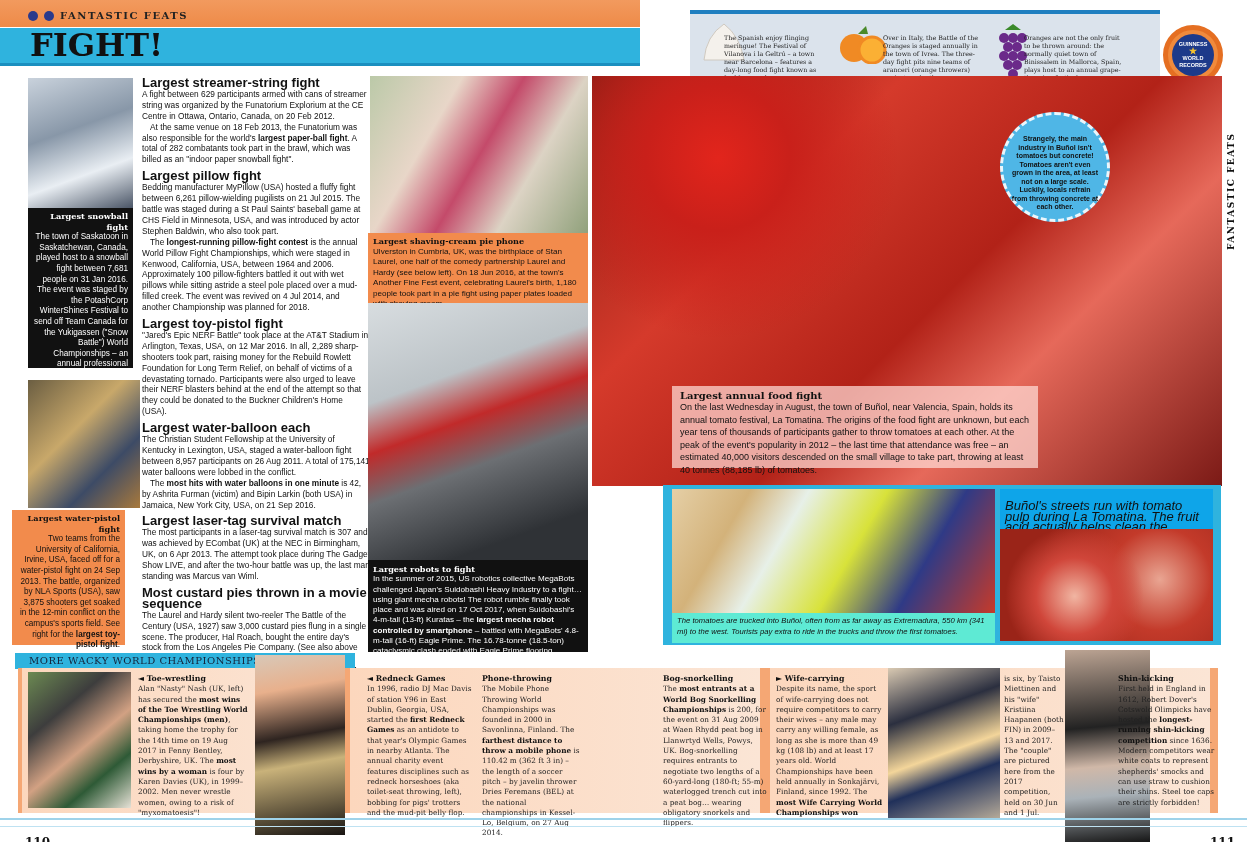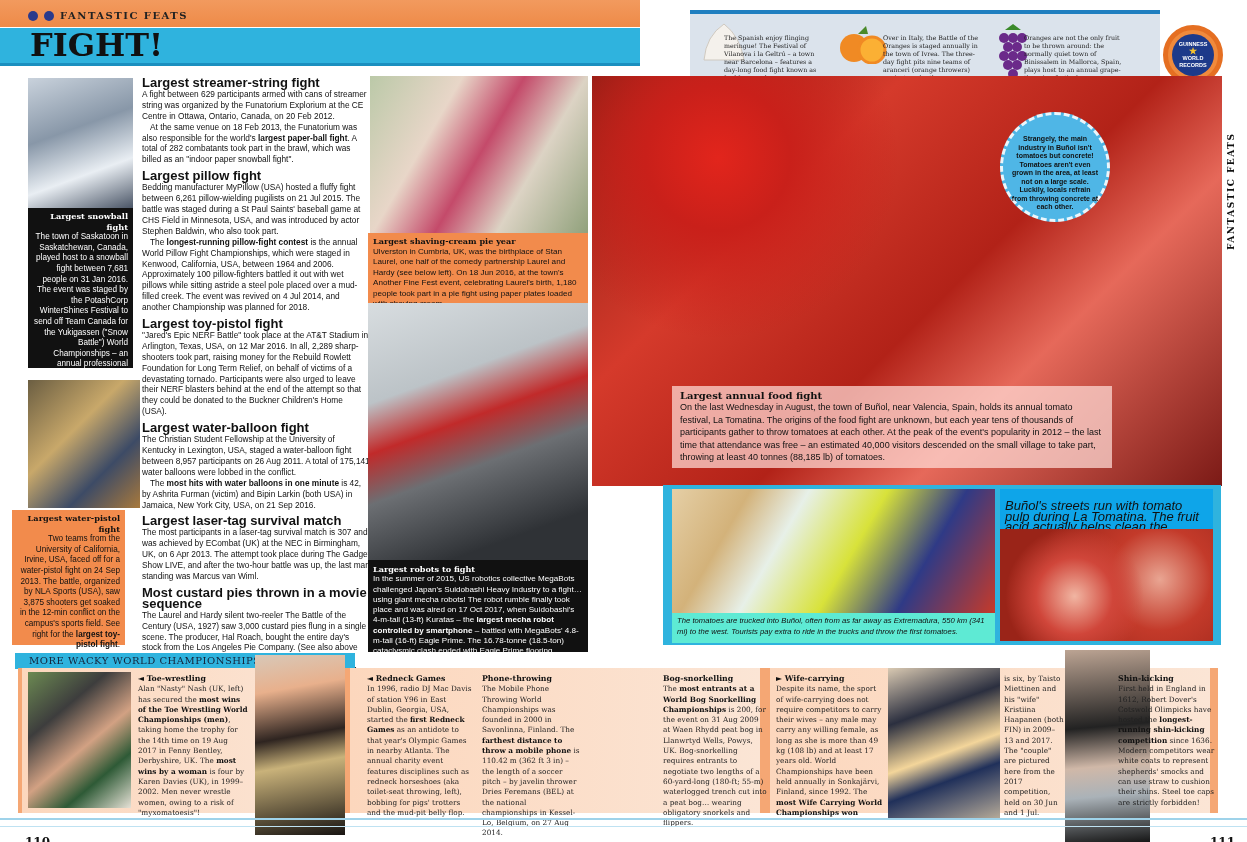--- a/index.html
+++ b/index.html
@@ -23,21 +23,21 @@
 .cap-orange{background:#f28b4c;color:#111;font-size:8.2px;line-height:10.6px;padding:3px 5px;text-align:right}
 .body{position:absolute;font-size:8.3px;line-height:10.9px;color:#111}
 .body h4{font-size:13px;font-weight:bold;margin-top:6px}
 .body p{text-indent:0}
 .body .ind{text-indent:8px}
 .p-shave{left:370px;top:76px;width:218px;height:160px;background:linear-gradient(120deg,#bbc9a8,#e8d6c8 30%,#c44a6a 50%,#dcd3c4 70%,#8fa07a)}
 .cap-shave{left:368px;top:233px;width:220px;background:#f28b4c;color:#111;font-size:8.1px;line-height:10.5px;padding:3px 5px}
 .p-robot{left:368px;top:303px;width:220px;height:258px;background:linear-gradient(160deg,#d8dde0,#bcc3c7 30%,#c12a2a 45%,#6c6f73 60%,#2f3236 85%)}
 .cap-robot{left:368px;top:560px;width:220px;height:92px;background:#111;color:#fff;font-size:8.1px;line-height:10.3px;padding:4px 5px}
 .p-toma{left:592px;top:76px;width:630px;height:410px;background:radial-gradient(circle at 20% 20%,#e2251c 0,#c9201a 12%,transparent 30%),linear-gradient(135deg,#8a1d14,#d53a2b 30%,#b22218 55%,#e6695a 70%,#7b1a16)}
-.foodbox{left:672px;top:386px;width:440px;height:82px;background:rgba(255,220,215,.72);padding:4px 8px}
+.foodbox{left:672px;top:386px;width:366px;height:82px;background:rgba(255,220,215,.72);padding:4px 8px}
 .foodbox h3{font-family:"DejaVu Serif",serif;font-size:10px;font-weight:bold}
 .foodbox p{font-size:9px;line-height:12.6px}
 .bubble{left:1000px;top:112px;width:110px;height:110px;border-radius:50%;background:#4fb6e6;border:3px dashed #eaf6fc;font-size:7px;line-height:8.5px;text-align:center;color:#111;padding:20px 8px;font-weight:bold}
 .sidetab{left:1222px;top:120px;width:25px;height:250px;background:#fff}
 .sidetab span{position:absolute;left:4px;top:130px;transform:rotate(-90deg);transform-origin:left top;font-family:"DejaVu Serif",serif;font-size:9px;font-weight:bold;letter-spacing:1.5px;white-space:nowrap}
 .bluebox{left:663px;top:485px;width:558px;height:160px;background:#2fb3de}
 .p-truck{left:672px;top:489px;width:323px;height:124px;background:linear-gradient(120deg,#e5cfa6,#d3b27a 20%,#e7f0e8 35%,#d8e23a 55%,#2f3a86 75%,#c63a2a)}
 .cap-truck{left:672px;top:613px;width:323px;height:30px;background:#5eead4;font-size:7.7px;line-height:10.5px;font-style:italic;padding:3px 5px}
 .cap-pulp{left:1000px;top:489px;width:213px;height:40px;background:#0ea5e9;font-size:13px;line-height:10.5px;font-style:italic;padding:12px 5px}
 .p-pulp{left:1000px;top:529px;width:213px;height:112px;background:radial-gradient(circle at 35% 60%,#f1b5a2 0,#d0463a 25%,transparent 45%),radial-gradient(circle at 75% 45%,#e9a592,#c33a2a 30%,#9a2418 70%)}
@@ -118,33 +118,33 @@
 
 <div class="body" style="left:142px;top:78px;width:228px">
   <h4 style="margin-top:0">Largest streamer-string fight</h4>
   <p>A fight between 629 participants armed with cans of streamer string was organized by the Funatorium Explorium at the CE Centre in Ottawa, Ontario, Canada, on 20 Feb 2012.</p>
   <p class="ind"><span>At the same venue on 18 Feb 2013, the Funatorium was also responsible for the world's </span><b>largest paper-ball fight</b><span>. A total of 282 combatants took part in the brawl, which was billed as an "indoor paper snowball fight".</span></p>
   <h4>Largest pillow fight</h4>
   <p>Bedding manufacturer MyPillow (USA) hosted a fluffy fight between 6,261 pillow-wielding pugilists on 21 Jul 2015. The battle was staged during a St Paul Saints' baseball game at CHS Field in Minnesota, USA, and was introduced by actor Stephen Baldwin, who also took part.</p>
   <p class="ind"><span>The </span><b>longest-running pillow-fight contest</b><span> is the annual World Pillow Fight Championships, which were staged in Kenwood, California, USA, between 1964 and 2006. Approximately 100 pillow-fighters battled it out with wet pillows while sitting astride a steel pole placed over a mud-filled creek. The event was revived on 4 Jul 2014, and another Championship was planned for 2018.</span></p>
   <h4>Largest toy-pistol fight</h4>
   <p>"Jared's Epic NERF Battle" took place at the AT&amp;T Stadium in Arlington, Texas, USA, on 12 Mar 2016. In all, 2,289 sharp-shooters took part, raising money for the Rebuild Rowlett Foundation for Long Term Relief, on behalf of victims of a devastating tornado. Participants were also urged to leave their NERF blasters behind at the end of the attempt so that they could be donated to the Buckner Children's Home (USA).</p>
-  <h4>Largest water-balloon fight</h4>
+  <h4>Largest water-balloon each</h4>
   <p>The Christian Student Fellowship at the University of Kentucky in Lexington, USA, staged a water-balloon fight between 8,957 participants on 26 Aug 2011. A total of 175,141 water balloons were lobbed in the conflict.</p>
   <p class="ind"><span>The </span><b>most hits with water balloons in one minute</b><span> is 42, by Ashrita Furman (victim) and Bipin Larkin (both USA) in Jamaica, New York City, USA, on 21 Sep 2016.</span></p>
   <h4>Largest laser-tag survival match</h4>
   <p>The most participants in a laser-tag survival match is 307 and was achieved by ECombat (UK) at the NEC in Birmingham, UK, on 6 Apr 2013. The attempt took place during The Gadget Show LIVE, and after the two-hour battle was up, the last man standing was Marcus van Wiml.</p>
   <h4>Most custard pies thrown in a movie sequence</h4>
   <p>The Laurel and Hardy silent two-reeler The Battle of the Century (USA, 1927) saw 3,000 custard pies flung in a single scene. The producer, Hal Roach, bought the entire day's stock from the Los Angeles Pie Company. (See also above right.)</p>
   <p style="font-weight:bold;font-style:italic">Guinness World Records no longer accepts claims for custard-pie throwing owing to concerns about food wastage.</p>
 </div>
 
 <div class="photo p-shave"></div>
 <div class="abs cap-shave">
-  <b style="display:block;font-family:'DejaVu Serif',serif">Largest shaving-cream pie year</b>
+  <b style="display:block;font-family:'DejaVu Serif',serif">Largest shaving-cream pie phone</b>
   <span>Ulverston in Cumbria, UK, was the birthplace of Stan Laurel, one half of the comedy partnership Laurel and Hardy (see below left). On 18 Jun 2016, at the town's Another Fine Fest event, celebrating Laurel's birth, 1,180 people took part in a pie fight using paper plates loaded with shaving cream.</span>
 </div>
 <div class="photo p-robot"></div>
 <div class="abs cap-robot">
   <b style="display:block;font-family:'DejaVu Serif',serif">Largest robots to fight</b>
   <span>In the summer of 2015, US robotics collective MegaBots challenged Japan's Suidobashi Heavy Industry to a fight… using giant mecha robots! The robot rumble finally took place and was aired on 17 Oct 2017, when Suidobashi's 4-m-tall (13-ft) Kuratas – the </span><b>largest mecha robot controlled by smartphone</b><span> – battled with MegaBots' 4.8-m-tall (16-ft) Eagle Prime. The 16.78-tonne (18.5-ton) cataclysmic clash ended with Eagle Prime flooring Kuratas.</span>
 </div>
 
 <div class="photo p-toma"></div>
 <div class="abs bubble">Strangely, the main industry in Buñol isn't tomatoes but concrete! Tomatoes aren't even grown in the area, at least not on a large scale. Luckily, locals refrain from throwing concrete at each other.</div>

